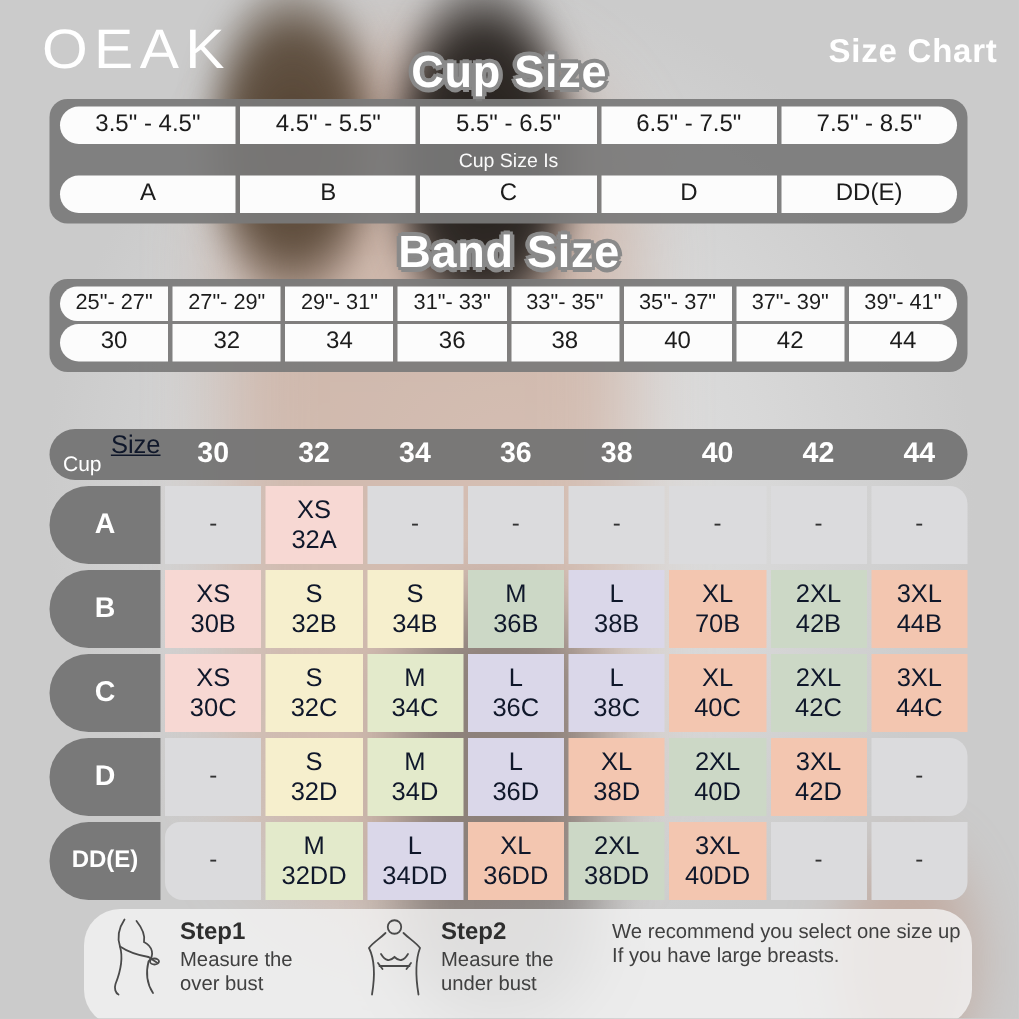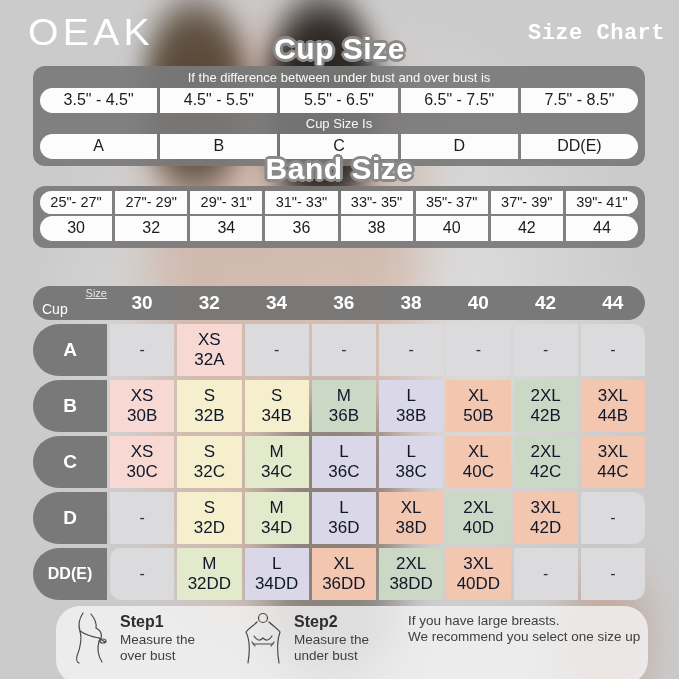--- a/index.html
+++ b/index.html
@@ -9,36 +9,36 @@
   
   .photo{position:absolute;inset:0;}
   .blob{position:absolute;border-radius:50%;}
   .skin{left:150px;top:30px;width:270px;height:590px;background:linear-gradient(#c49a85,#cfa893);filter:blur(26px);opacity:.55;border-radius:120px;}
   .hairL{left:130px;top:-20px;width:130px;height:230px;background:radial-gradient(closest-side,#51402f,rgba(81,64,47,.85) 60%,rgba(81,64,47,0));filter:blur(9px);}
   .hairR{left:252px;top:-25px;width:140px;height:260px;background:radial-gradient(closest-side,#211d1a,rgba(33,29,26,.9) 62%,rgba(33,29,26,0));filter:blur(9px);}
   .darkC{left:268px;top:400px;width:130px;height:280px;background:#3a3a3a;filter:blur(20px);opacity:.45;border-radius:60px;}
   .armR{left:560px;top:560px;width:90px;height:160px;background:#b98f7c;filter:blur(18px);opacity:.5;}
 
   .brand{position:absolute;left:28px;top:12px;font-size:37px;color:#fff;letter-spacing:4px;font-weight:400;transform:scaleX(1.06);transform-origin:left;}
-  .page-title{position:absolute;right:14px;top:21px;font-size:22px;color:#fff;font-weight:bold;letter-spacing:.5px;font-family:Liberation Mono, monospace;}
+  .page-title{position:absolute;right:14px;top:21px;font-size:22px;color:#fff;font-weight:bold;letter-spacing:.5px;}
 
   .sec-title{position:absolute;left:0;width:100%;text-align:center;font-size:30px;font-weight:bold;color:#fff;letter-spacing:.5px;
     text-shadow:-2px -2px 0 #8a8a8a,2px -2px 0 #8a8a8a,-2px 2px 0 #8a8a8a,2px 2px 0 #8a8a8a,0 -3px 0 #8a8a8a,0 3px 0 #8a8a8a,-3px 0 0 #8a8a8a,3px 0 0 #8a8a8a;}
 
   .panel{position:absolute;left:33px;width:612px;background:rgba(122,122,122,.92);border-radius:12px;padding:3px 7px 5px;box-sizing:border-box;}
   .panel-label{color:#fafafa;font-size:13px;text-align:center;line-height:17px;}
   .pill-row{display:flex;gap:3px;margin:2px 0;}
   .pill-cell{flex:1;background:#fcfcfc;text-align:center;font-size:16px;color:#1c1c1c;padding:3px 0 4px;white-space:nowrap;}
   .pill-row .pill-cell:first-child{border-radius:13px 0 0 13px;}
   .pill-row .pill-cell:last-child{border-radius:0 13px 13px 0;}
   #bandRanges .pill-cell{font-size:14.5px;}
 
   .mx-header{position:absolute;left:33px;top:286px;width:612px;height:34px;background:rgba(116,116,116,.95);border-radius:17px;display:flex;gap:3px;align-items:center;}
   .mx-corner{width:74px;position:relative;height:100%;flex:none;}
-  .c-size{position:absolute;top:1px;right:0;font-size:11px;color:#e5e5e5;text-decoration:underline;}
+  .c-size{position:absolute;top:1px;right:0;font-size:17px;color:#0f172a;text-decoration:underline;}
   .c-cup{position:absolute;bottom:3px;left:9px;font-size:14px;color:#fff;}
   .mx-col{flex:1;text-align:center;color:#fff;font-weight:bold;font-size:19px;}
 
   .m-row{position:absolute;left:33px;width:612px;height:52px;display:flex;gap:3px;}
   .m-label{width:74px;flex:none;background:rgba(116,116,116,.95);border-radius:26px 0 0 26px;color:#fff;font-weight:bold;font-size:19px;display:flex;align-items:center;justify-content:center;}
   .m-label.small{font-size:16px;}
   .m-cell{flex:1;display:flex;flex-direction:column;align-items:center;justify-content:center;font-size:17px;color:#0f172a;line-height:1.2;}
   .m-cell.dash{font-size:16px;color:#333;}
   .r-tr{border-top-right-radius:12px;}
   .r-br{border-bottom-right-radius:12px;}
@@ -62,21 +62,20 @@
     <div class="blob hairR"></div>
     <div class="blob darkC"></div>
     <div class="blob armR"></div>
   </div>
 
   <div class="brand">OEAK</div>
   <div class="page-title">Size Chart</div>
 
   <div class="sec-title" style="top:32px">Cup Size</div>
   <div class="panel" style="top:66px">
-    <div class="panel-label">If the difference between under bust and over bust is</div>
     <div class="pill-row" id="cupRanges">
         <div class="pill-cell">3.5" - 4.5"</div>
         <div class="pill-cell">4.5" - 5.5"</div>
         <div class="pill-cell">5.5" - 6.5"</div>
         <div class="pill-cell">6.5" - 7.5"</div>
         <div class="pill-cell">7.5" - 8.5"</div>
       </div>
     <div class="panel-label">Cup Size Is</div>
     <div class="pill-row" id="cupLetters">
         <div class="pill-cell">A</div>
@@ -157,21 +156,21 @@
         <div class="m-cell" style="background: rgb(204, 216, 198);">
           <div class="m-size">M</div>
           <div class="m-code">36B</div>
         </div>
         <div class="m-cell" style="background: rgb(218, 215, 233);">
           <div class="m-size">L</div>
           <div class="m-code">38B</div>
         </div>
         <div class="m-cell" style="background: rgb(243, 198, 176);">
           <div class="m-size">XL</div>
-          <div class="m-code">50B</div>
+          <div class="m-code">70B</div>
         </div>
         <div class="m-cell" style="background: rgb(204, 216, 198);">
           <div class="m-size">2XL</div>
           <div class="m-code">42B</div>
         </div>
         <div class="m-cell" style="background: rgb(243, 198, 176);">
           <div class="m-size">3XL</div>
           <div class="m-code">44B</div>
         </div>
       </div>
@@ -287,18 +286,18 @@
       <path d="M14 25 C 17 30, 20 30, 23 27 C 26 30, 29 30, 32 25"></path>
       <path d="M13 33 L 33 33"></path>
       <path d="M12 31 L 15 35 M 34 31 L 31 35"></path>
     </svg>
     <div class="f-step" style="left:238px">
       <div class="f-title">Step2</div>
       <div class="f-line">Measure the</div>
       <div class="f-line">under bust</div>
     </div>
     <div class="f-tips" style="left:352px">
+      <div class="f-line">We recommend you select one size up</div>
       <div class="f-line">If you have large breasts.</div>
-      <div class="f-line">We recommend you select one size up</div>
     </div>
   </div>
 
 </div>
 
 </body></html>

